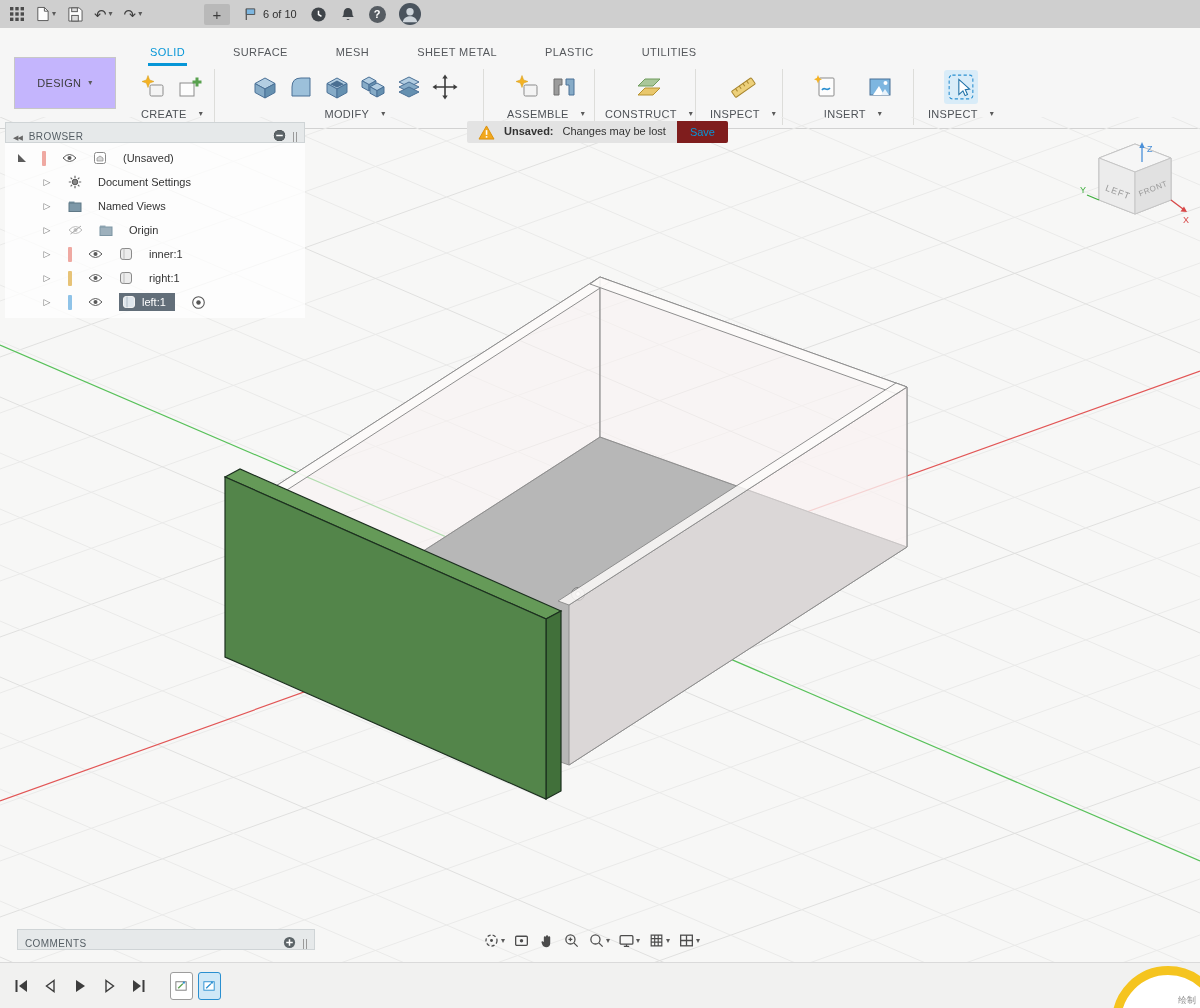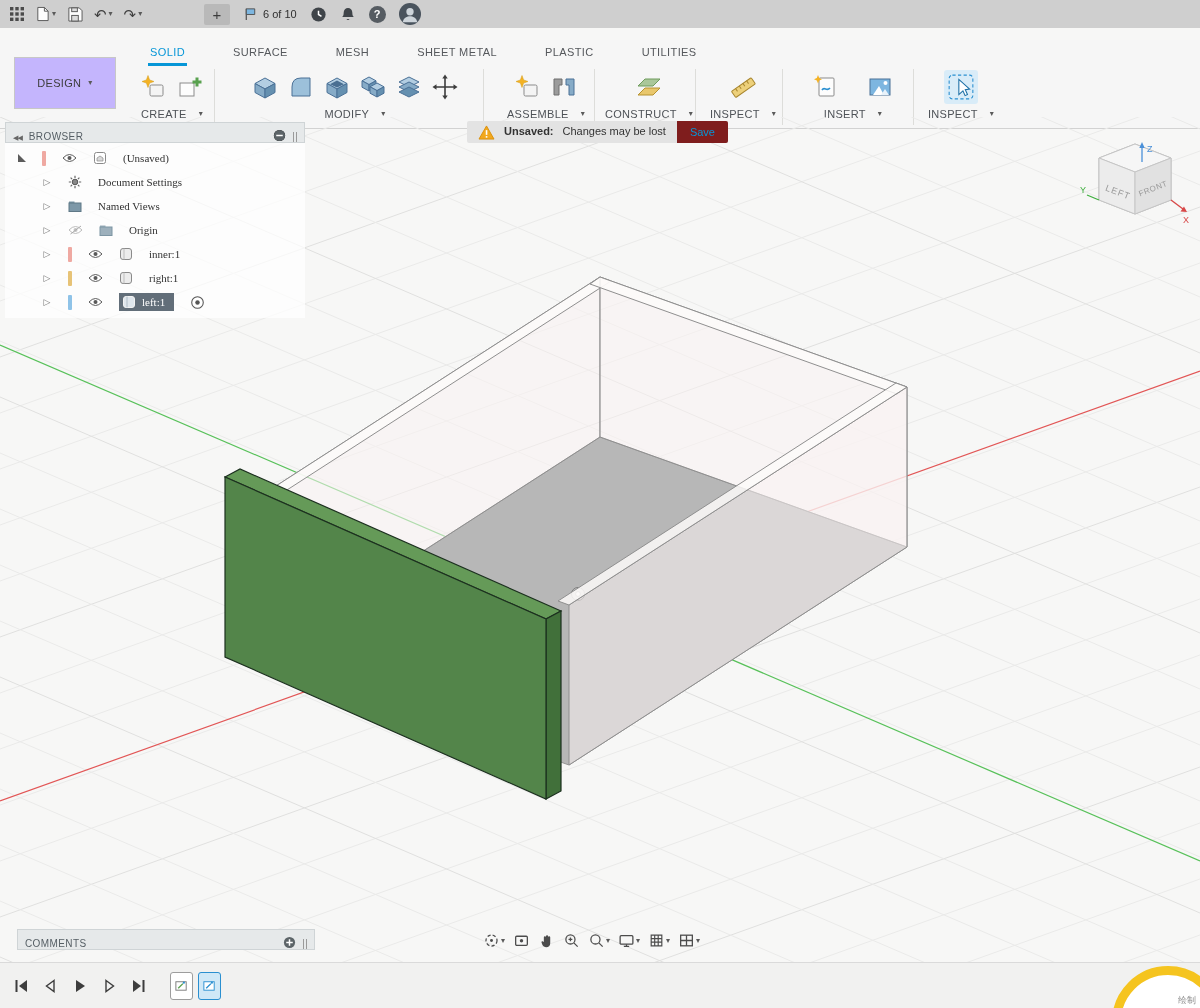--- a/index.html
+++ b/index.html
@@ -63,21 +63,21 @@
   
   .panel-header{height:21px;background:#e6e9ea;border:1px solid #cfd4d6;display:flex;align-items:flex-end;
     font-size:10px;color:#555e64;padding:0 7px;gap:7px;letter-spacing:.4px;}
   .ph-spacer{flex:1;}
   .grip{display:flex;gap:2px;}
   .grip i{display:block;width:1px;height:10px;background:#9a9a9a;}
   .collapse-icon{font-size:7px;color:#666;letter-spacing:-1px;}
 
   .browser{position:absolute;left:5px;top:122px;width:300px;z-index:5;}
   .btree{background:rgba(255,255,255,0.72);padding:3px 0 4px;}
-  .brow{height:24px;display:flex;align-items:center;font-size:11px;color:#333;gap:16px;padding-left:37px;cursor:default;font-family:Liberation Serif, serif;}
+  .brow{height:24px;display:flex;align-items:center;font-size:11px;color:#333;gap:16px;padding-left:37px;cursor:default;}
   .brow.root{padding-left:13px;}
   .expander{color:#767676;font-size:9px;width:10px;text-align:center;}
   .cbar{width:4px;height:15px;border-radius:1px;}
   .cbar.pink{background:#efa9a2;}
   .cbar.amber{background:#e7c377;}
   .cbar.blue{background:#8fc3e8;}
   .active-marker{width:0;height:0;border-left:8px solid #5c5c5c;border-top:8px solid transparent;}
   .sel-chip{display:flex;align-items:center;gap:6px;background:var(--selection-row);color:#fff;padding:2px 9px 2px 3px;}
 
   .notif{position:absolute;top:121px;left:467px;height:22px;background:#e3e3e3;display:flex;align-items:center;

